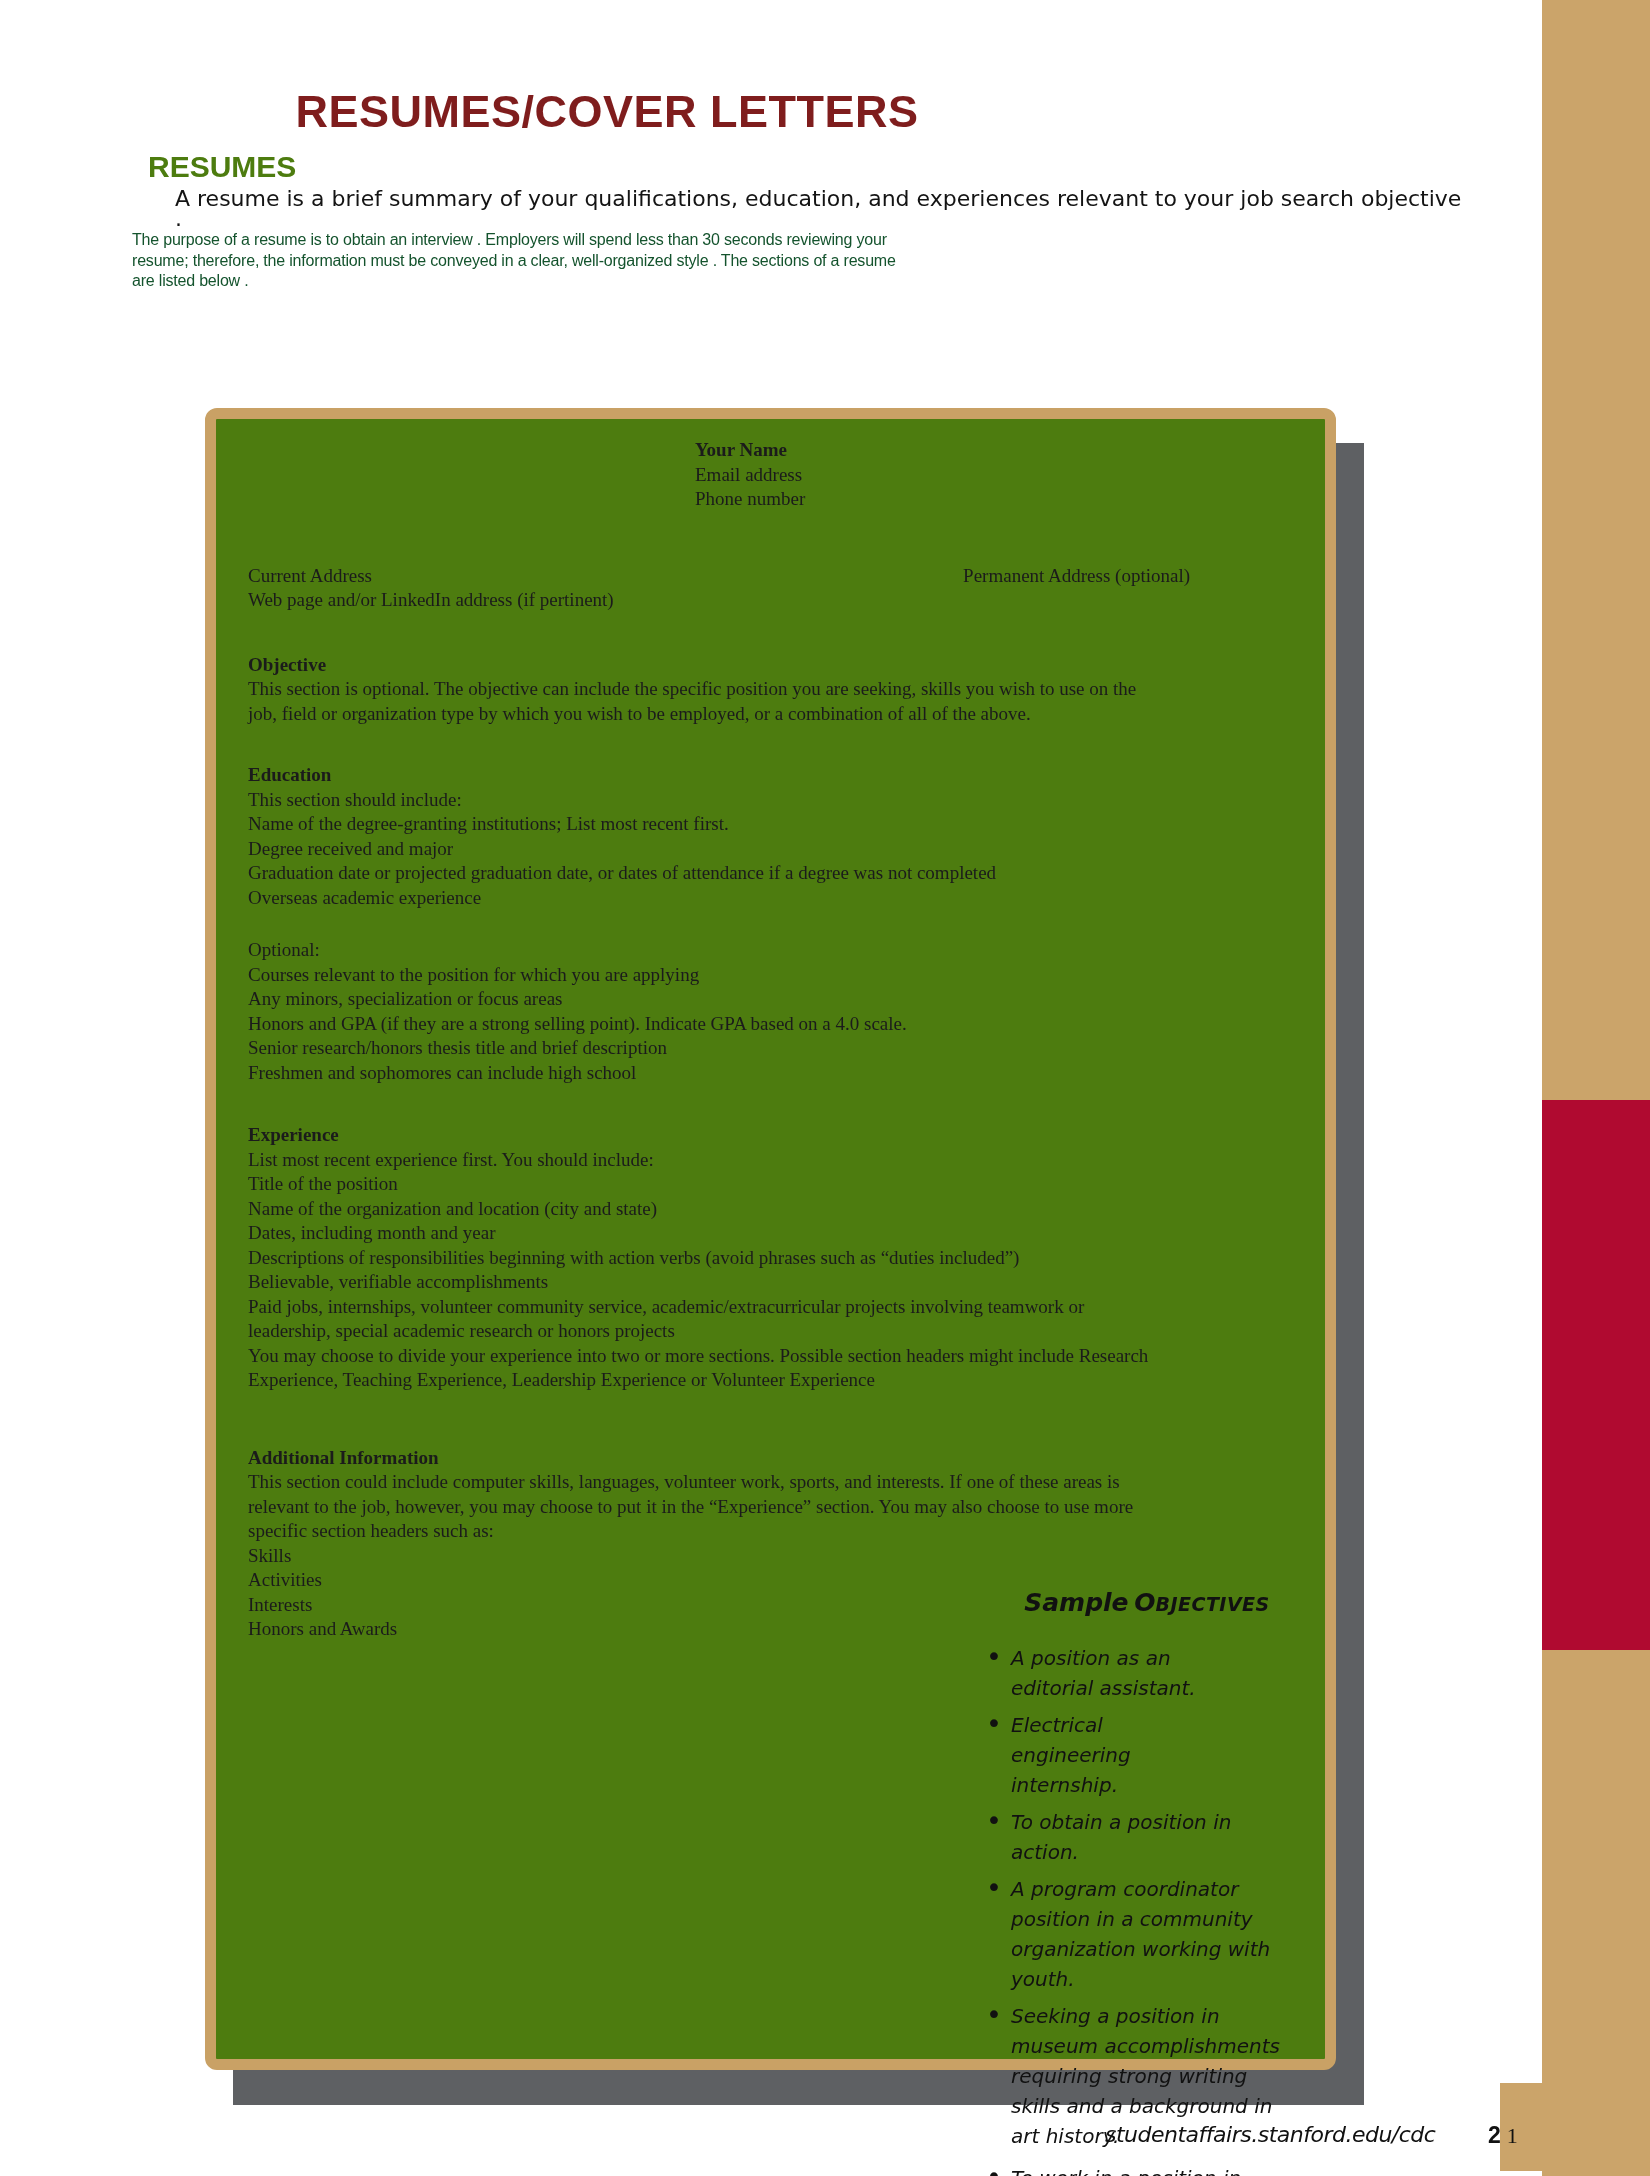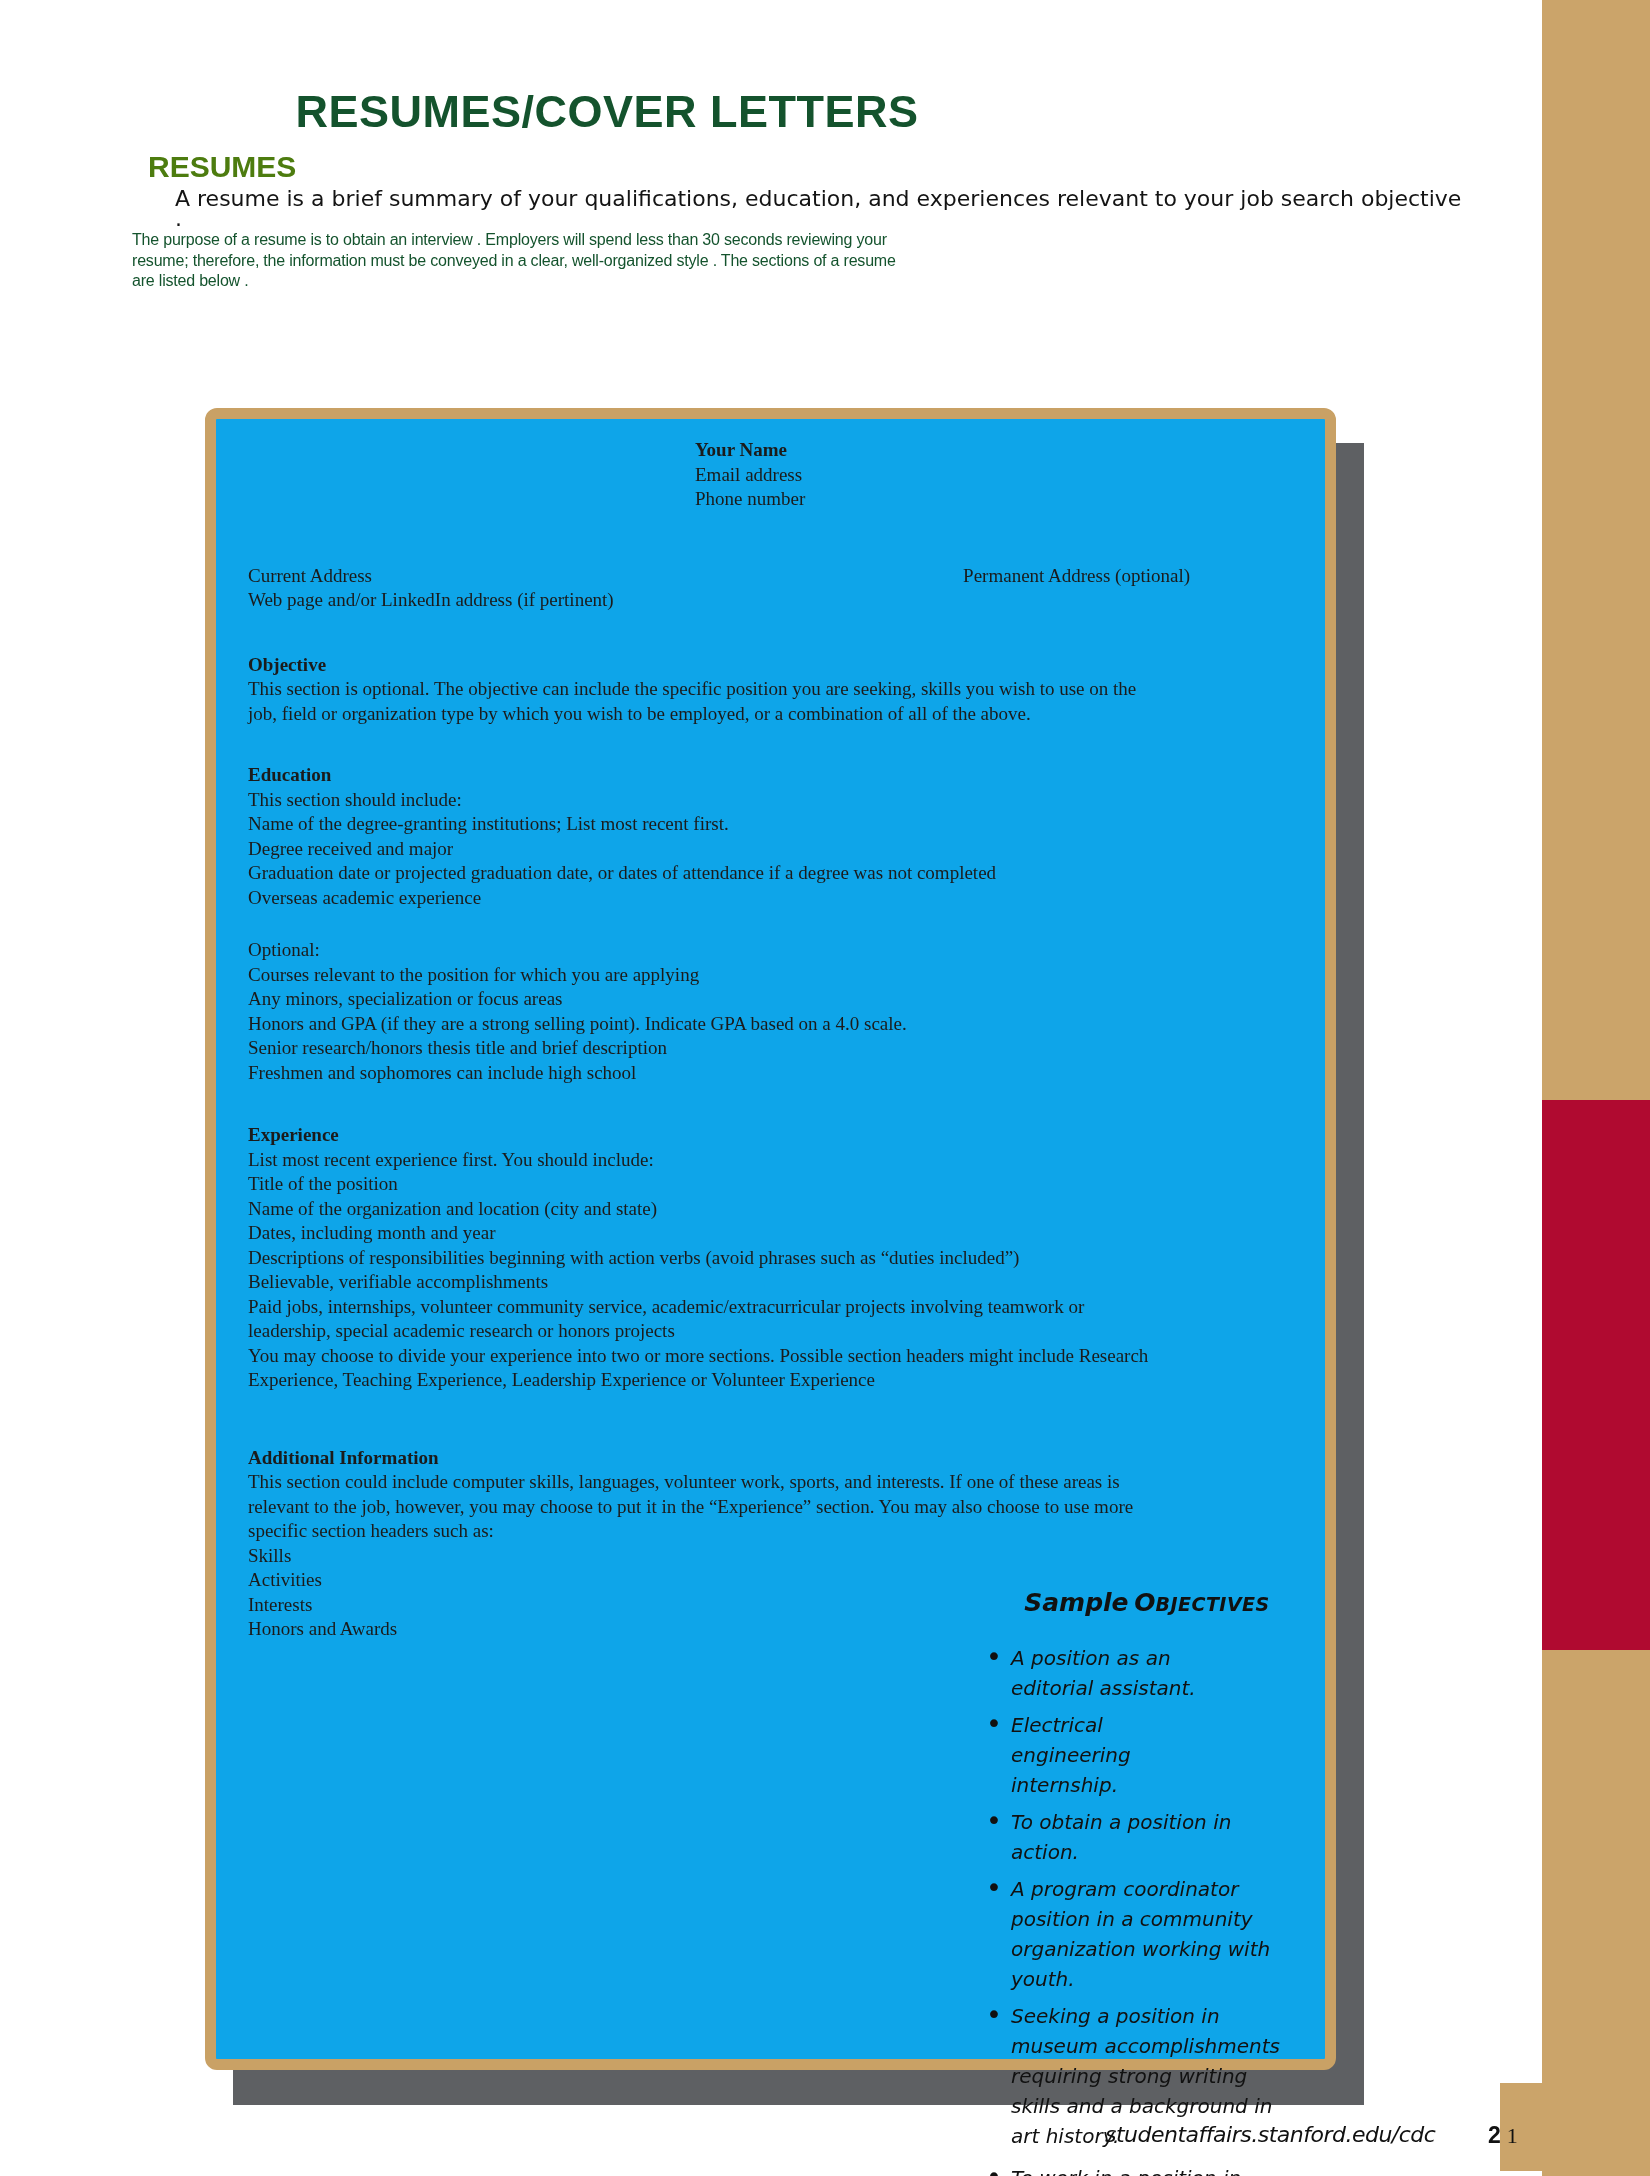--- a/index.html
+++ b/index.html
@@ -8,21 +8,21 @@
     background:#ffffff;font-family:"Liberation Serif",serif;color:#1a1a1a;
   }
   
   .side-band{position:absolute;left:1542px;top:0;width:108px;height:2176px;background:#cba46a;z-index:4;}
   .red-block{position:absolute;left:1542px;top:1100px;width:108px;height:550px;background:#b00a30;z-index:5;}
   .corner-block{position:absolute;left:1500px;top:2083px;width:150px;height:88px;background:#cba46a;z-index:5;}
   
   .page-title{
     position:absolute;top:86px;left:0;width:1214px;text-align:center;
     font-family:"Liberation Sans",sans-serif;font-weight:bold;font-size:45px;
-    letter-spacing:.5px;color:#14532d;white-space:nowrap;
+    letter-spacing:.5px;color:#7f1d1d;white-space:nowrap;
   }
   .section-heading{
     position:absolute;top:150px;left:148px;
     font-family:"Liberation Sans",sans-serif;font-weight:bold;font-size:30px;color:#4d7c0f;
   }
   .intro-line1{
     position:absolute;top:186px;left:175px;white-space:nowrap;
     font-family:"DejaVu Sans","Liberation Sans",sans-serif;font-size:22px;color:#141414;z-index:1;
   }
   .orphan-period{
@@ -35,21 +35,21 @@
     letter-spacing:-0.2px;color:#14532d;
   }
   .intro-para2 .ln{white-space:nowrap;}
   
   .box-shadow{
     position:absolute;left:233px;top:443px;width:1131px;height:1662px;
     background:#5e6063;z-index:1;
   }
   .resume-box{
     position:absolute;left:205px;top:408px;width:1109px;height:1640px;
-    background:#0ea5e9;border:11px solid #c9a165;border-radius:12px;z-index:2;
+    background:#4d7c0f;border:11px solid #c9a165;border-radius:12px;z-index:2;
   }
   .box-content{
     padding:19px 20px 0 32px;
     font-size:19px;line-height:24.5px;color:#1b1b1b;
   }
   .box-content .ln{white-space:nowrap;}
   .bold{font-weight:bold;}
   .name-block{margin-left:447px;}
   .address-row{display:flex;justify-content:space-between;margin-top:52px;padding-right:115px;}
   .sec-objective{margin-top:40px;}

